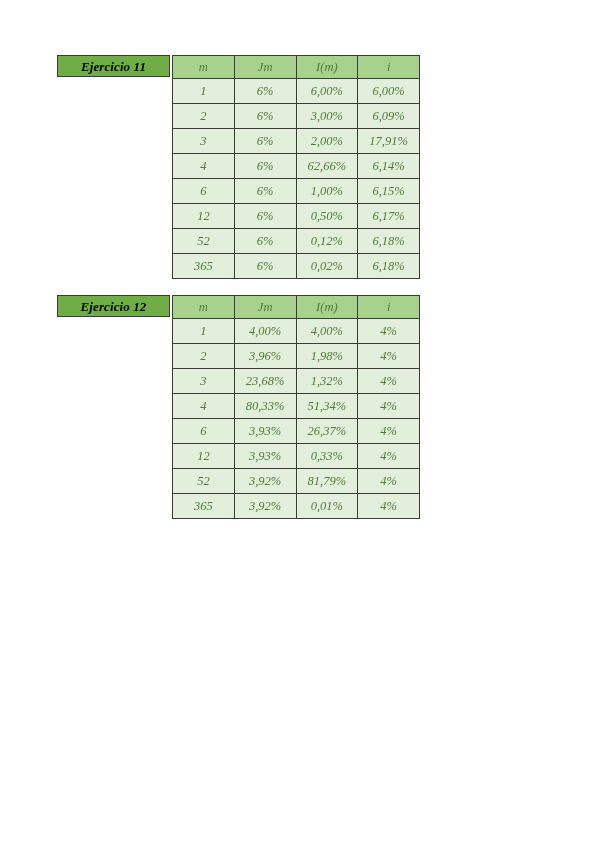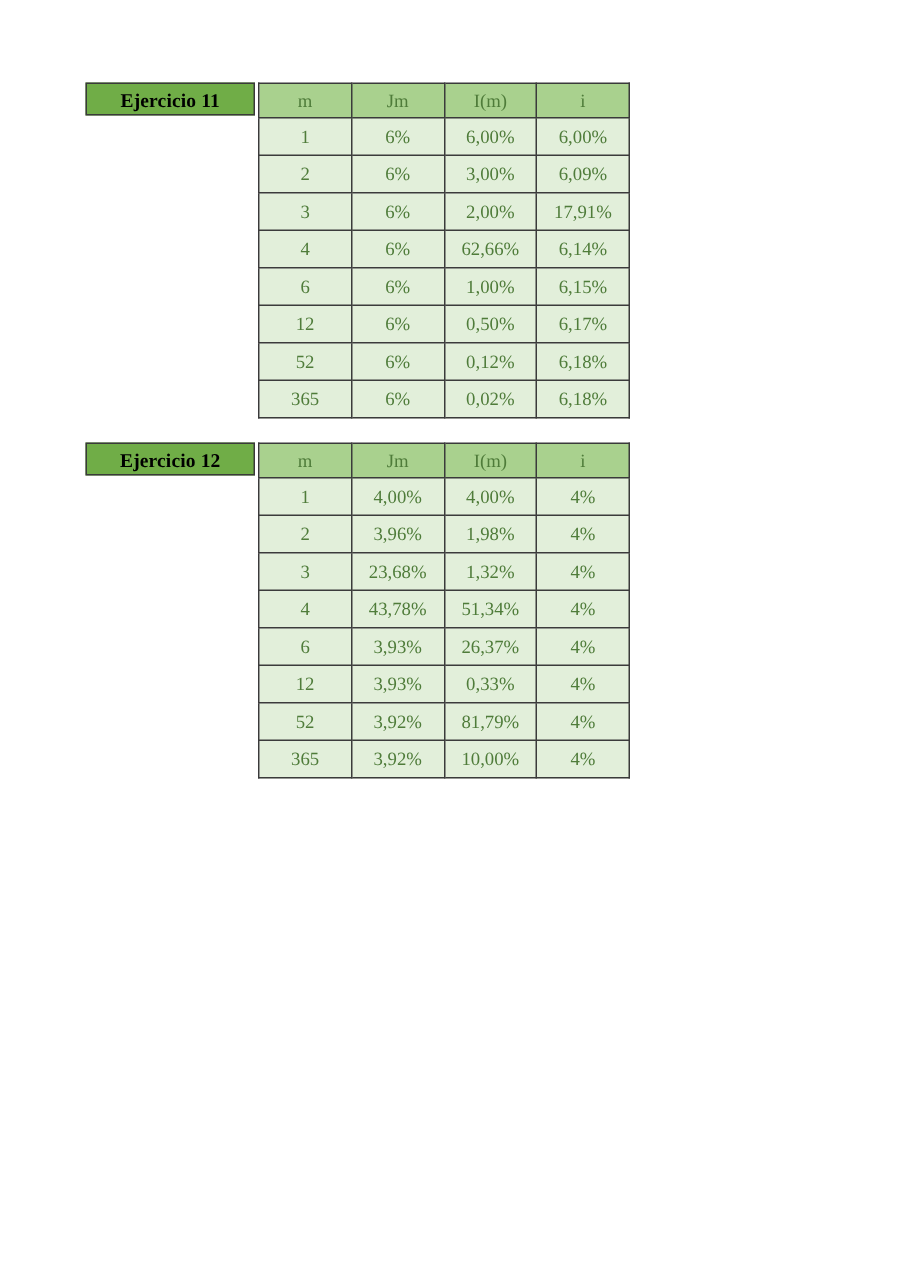--- a/index.html
+++ b/index.html
@@ -15,20 +15,21 @@
     overflow: hidden;
     position: relative;
   }
 
   .sheet {
     position: absolute;
     top: 0;
     left: 0;
     width: 599px;
     height: 848px;
+    font-style: italic;
   }
 
   
   .exercise-block {
     position: absolute;
     left: 57px;
   }
   #block-11 { top: 55px; }
   #block-12 { top: 295px; }
 
@@ -215,21 +216,21 @@
             <td>4%</td>
           </tr>
           <tr>
             <td>3</td>
             <td>23,68%</td>
             <td>1,32%</td>
             <td>4%</td>
           </tr>
           <tr>
             <td>4</td>
-            <td>43,78%</td>
+            <td>80,33%</td>
             <td>51,34%</td>
             <td>4%</td>
           </tr>
           <tr>
             <td>6</td>
             <td>3,93%</td>
             <td>26,37%</td>
             <td>4%</td>
           </tr>
           <tr>
@@ -240,21 +241,21 @@
           </tr>
           <tr>
             <td>52</td>
             <td>3,92%</td>
             <td>81,79%</td>
             <td>4%</td>
           </tr>
           <tr>
             <td>365</td>
             <td>3,92%</td>
-            <td>10,00%</td>
+            <td>0,01%</td>
             <td>4%</td>
           </tr>
         </tbody>
       </table>
     </div>
   </div>
 
 </div>
 
 </body></html>

